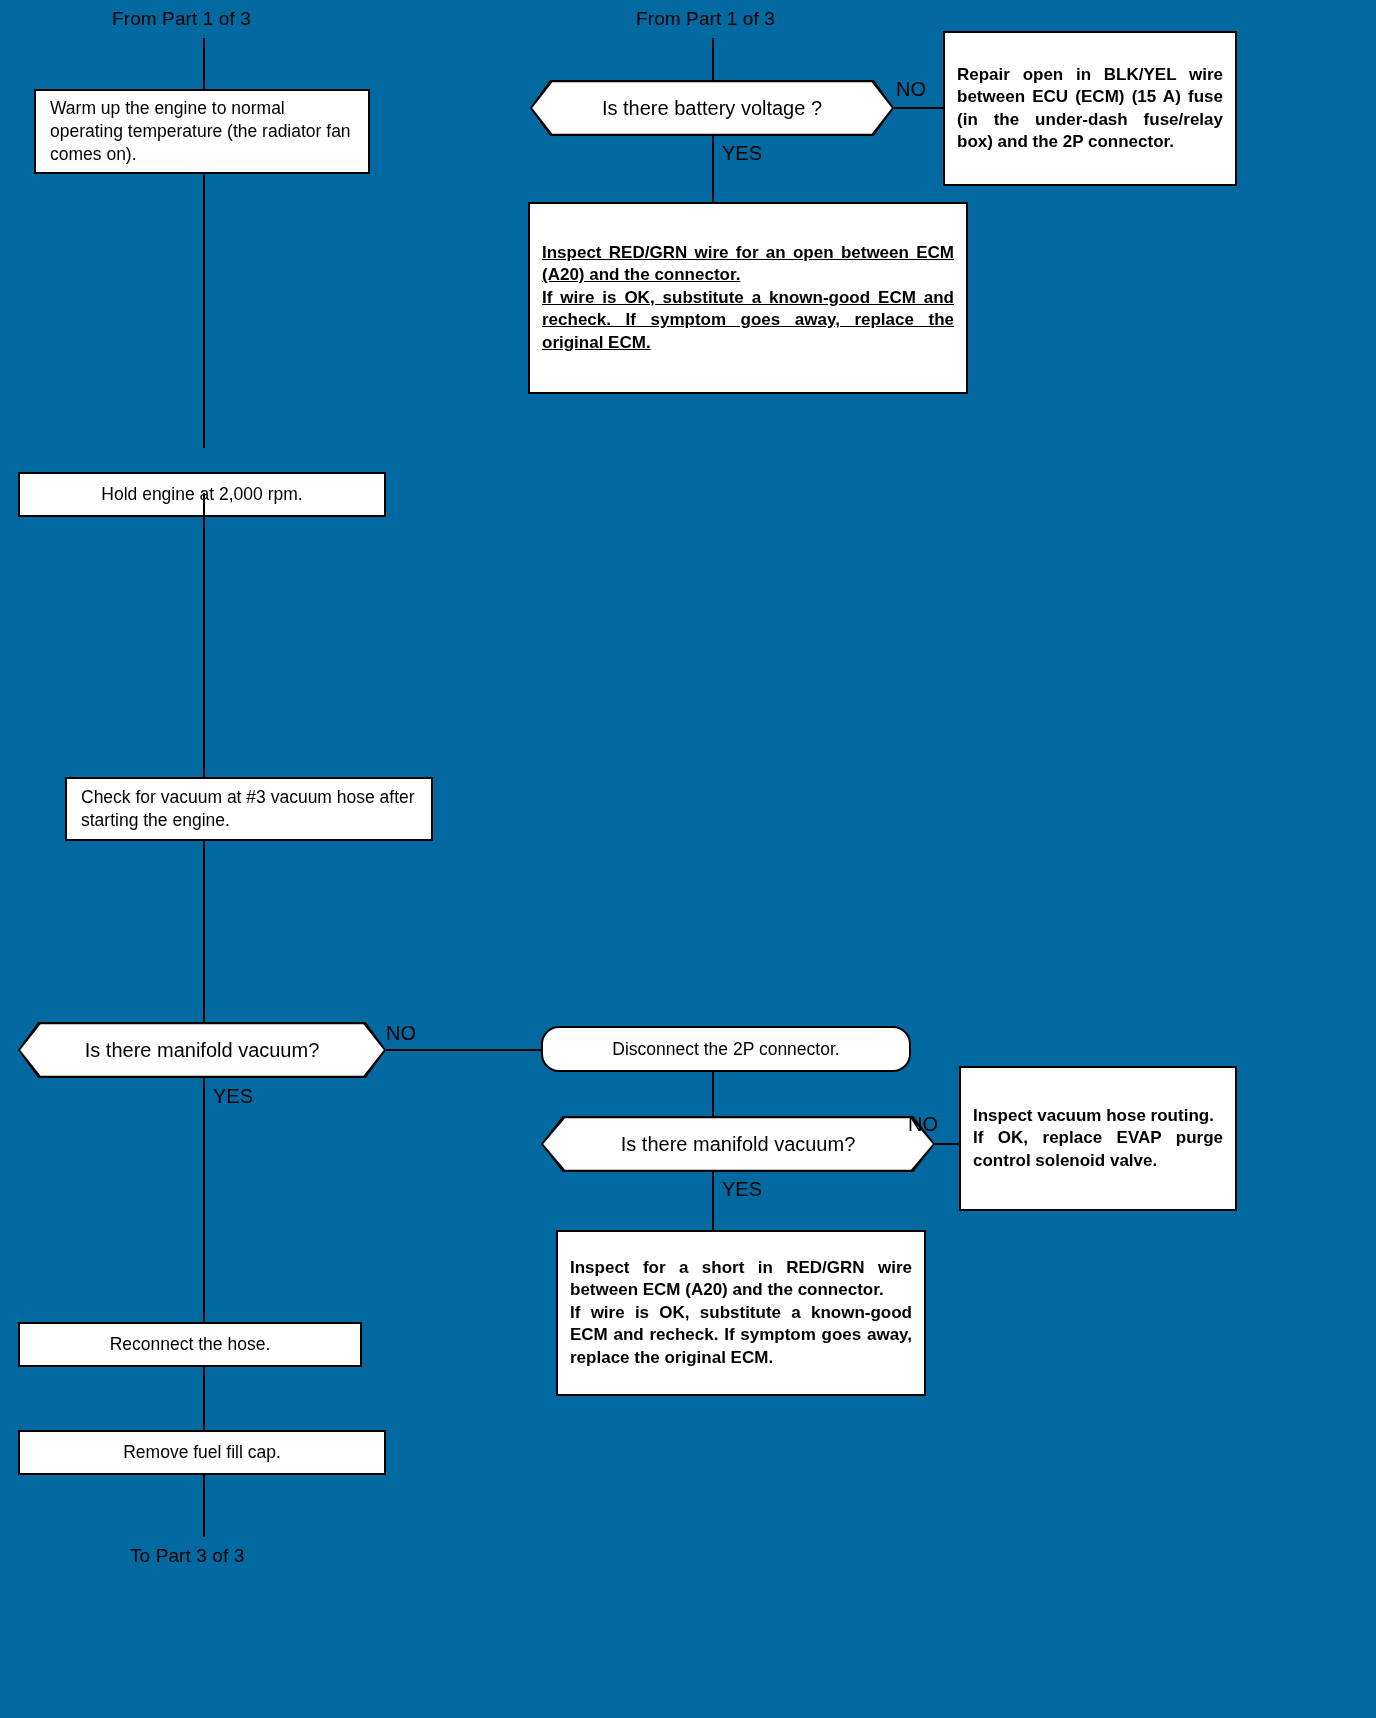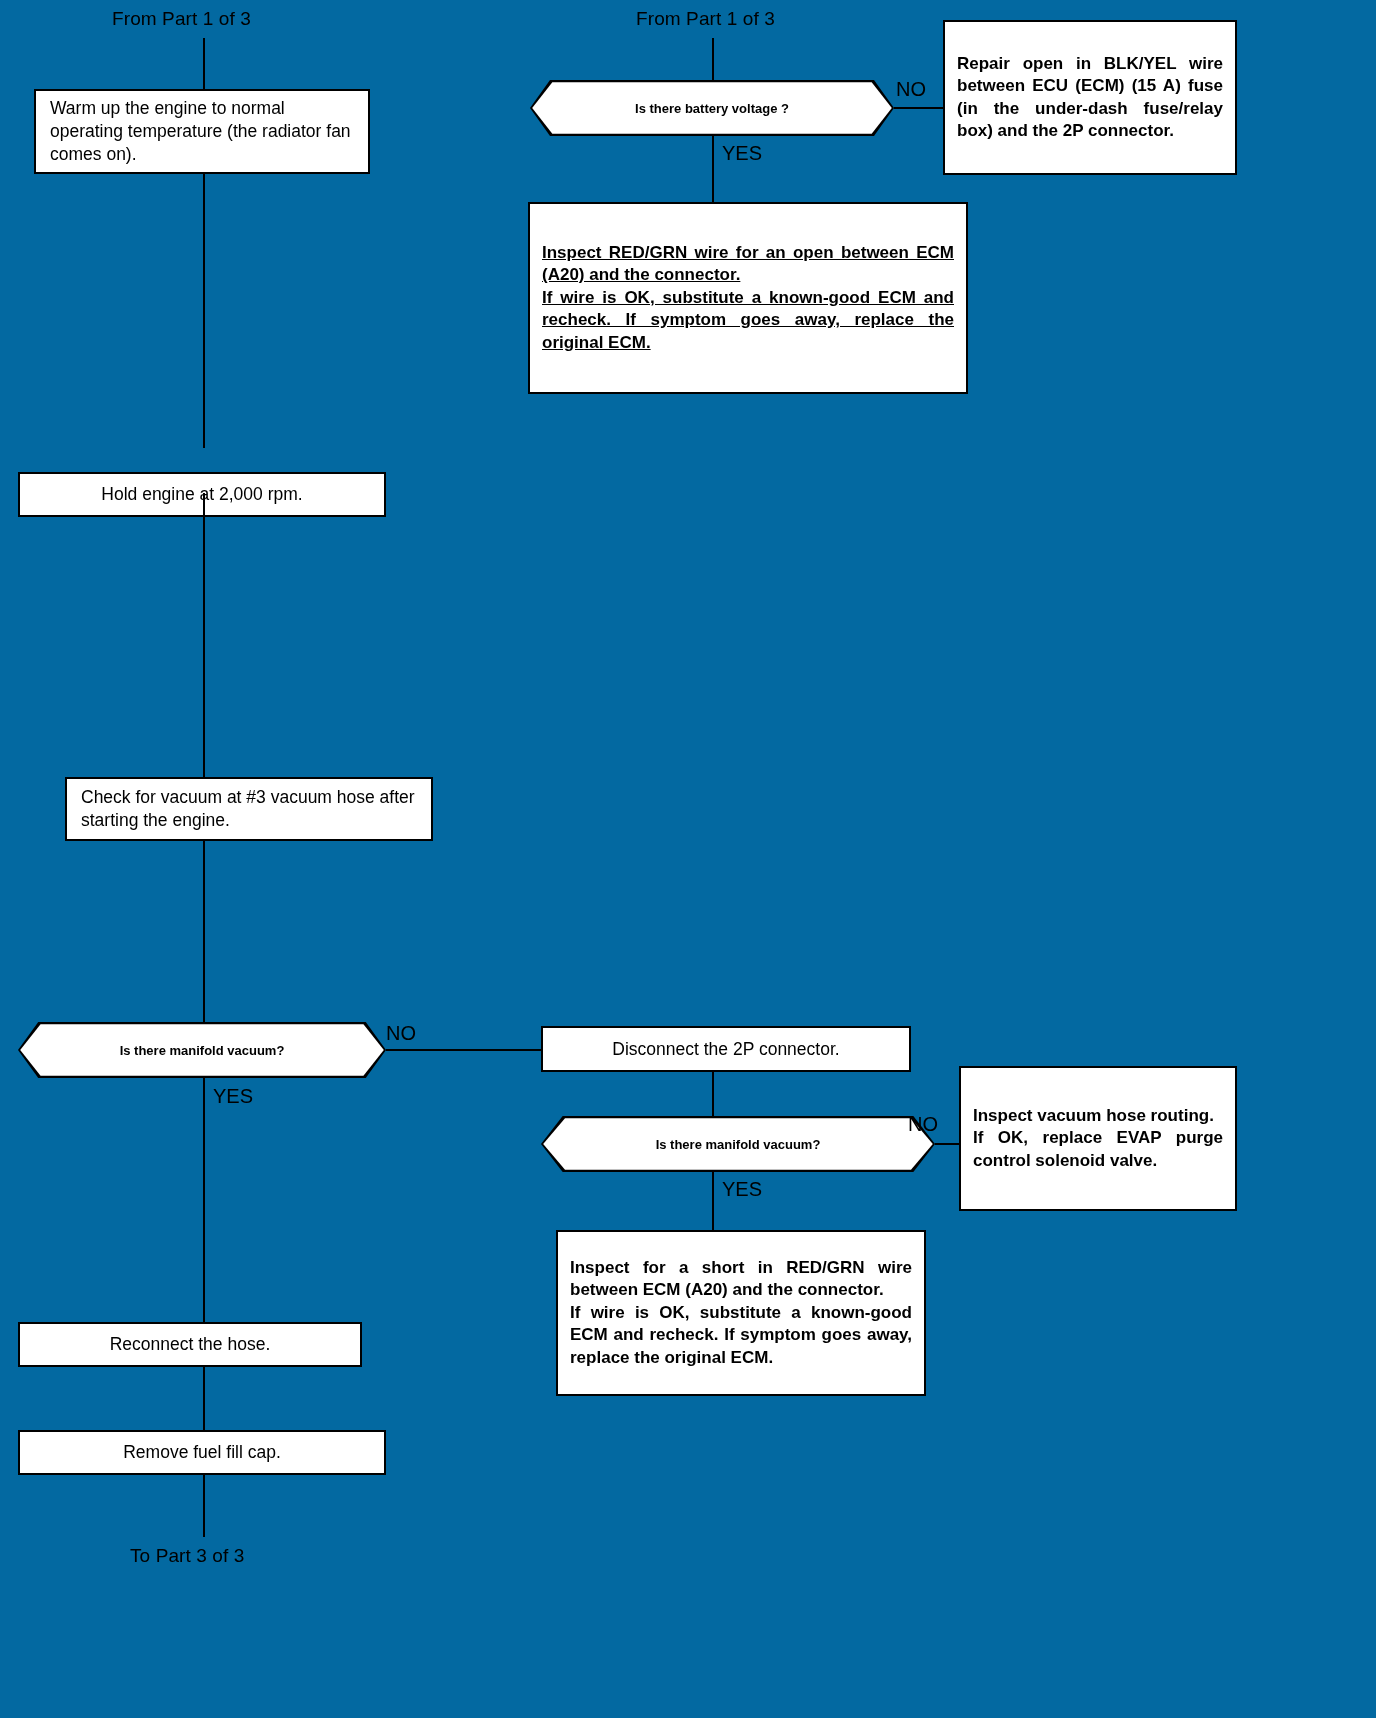--- a/index.html
+++ b/index.html
@@ -74,22 +74,22 @@
   .hex .inner{
     position:absolute;
     left:2.2px; top:2.2px; right:2.2px; bottom:2.2px;
     background:#fff;
     -webkit-clip-path:polygon(5.6% 0, 94.4% 0, 100% 50%, 94.4% 100%, 5.6% 100%, 0 50%);
     clip-path:polygon(5.6% 0, 94.4% 0, 100% 50%, 94.4% 100%, 5.6% 100%, 0 50%);
   }
   .hex .htxt{
     position:relative;
     z-index:2;
-    font-size:13px;
-    font-weight:700;
+    font-size:20px;
+    font-weight:400;
     white-space:nowrap;
   }
 
   
   .vline{ position:absolute; width:2.2px; background:#000; }
   .hline{ position:absolute; height:2.2px; background:#000; }
 </style>
 </head>
 <body>
 
@@ -144,33 +144,33 @@
   <div class="vline" style="left:712px; top:38px; height:42px;"></div>
 
   <div class="hex" style="left:530px; top:80px; width:364px; height:56px;">
     <div class="inner"></div>
     <span class="htxt">Is there battery voltage ?</span>
   </div>
 
   <div class="conn-lbl" style="left:896px; top:78px;">NO</div>
   <div class="hline" style="left:894px; top:107px; width:50px;"></div>
 
-  <div class="box bold" style="left:943px; top:20px; width:294px; height:155px;">
+  <div class="box bold" style="left:943px; top:31px; width:294px; height:155px;">
     <span class="txt">Repair open in BLK/YEL wire between ECU (ECM) (15 A) fuse (in the under-dash fuse/relay box) and the 2P connector.</span>
   </div>
 
   <div class="conn-lbl" style="left:722px; top:142px;">YES</div>
   <div class="vline" style="left:712px; top:136px; height:66px;"></div>
 
   <div class="box bold" style="left:528px; top:202px; width:440px; height:192px;text-decoration:underline;">
     <span class="txt">Inspect RED/GRN wire for an open between ECM (A20) and the connector.
 If wire is OK, substitute a known-good ECM and recheck. If symptom goes away, replace the original ECM.</span>
   </div>
 
-  <div class="box plain center" style="left:541px; top:1026px; width:370px; height:46px;">
+  <div class="box plain center" style="left:541px; top:1026px; width:370px; height:46px;border-radius:18px;">
     <span class="txt">Disconnect the 2P connector.</span>
   </div>
 
   <div class="vline" style="left:712px; top:1072px; height:44px;"></div>
 
   <div class="hex" style="left:541px; top:1116px; width:394px; height:56px;">
     <div class="inner"></div>
     <span class="htxt">Is there manifold vacuum?</span>
   </div>
 

